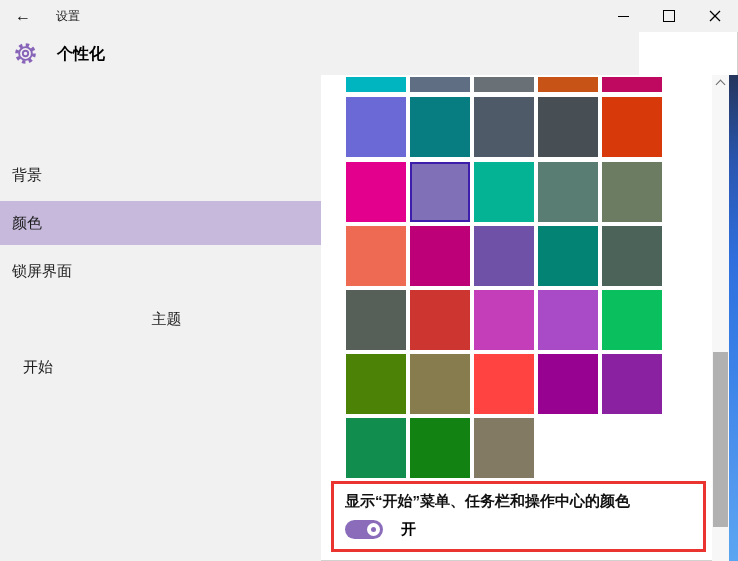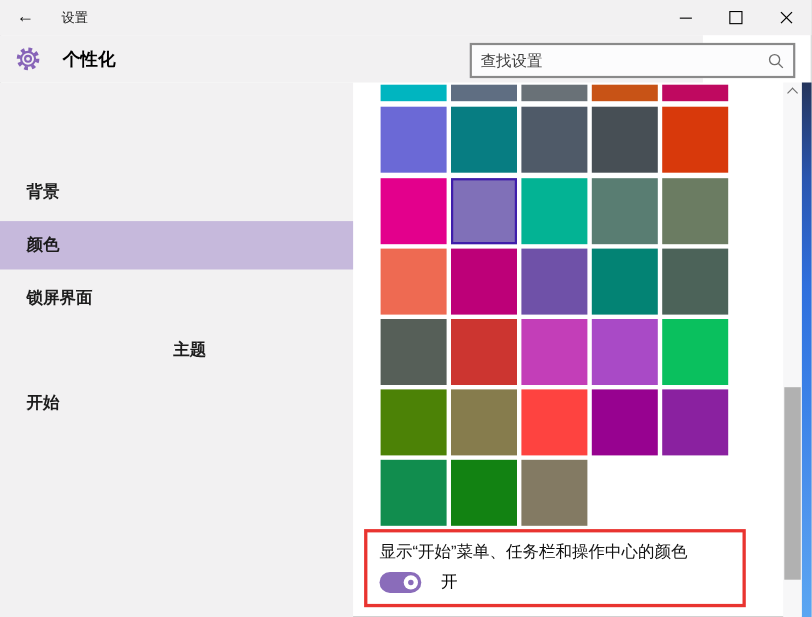--- a/index.html
+++ b/index.html
@@ -19,34 +19,34 @@
   
   .header{position:absolute;left:0;top:32px;width:639px;height:43px;background:#f2f1f2;}
   .gear{position:absolute;left:13px;top:9px;width:25px;height:25px;}
   .page-title{position:absolute;left:57px;top:12px;font-size:16px;font-weight:700;color:#000;}
   .searchbox{position:absolute;left:427px;top:7px;width:296px;height:32px;border:2px solid #8a8a8a;background:#fcfcfd;box-sizing:border-box;display:flex;align-items:center;}
   .search-input{flex:1;border:0;background:transparent;outline:none;font-size:14px;color:#222;padding:0 8px;font-family:inherit;}
   .search-input::placeholder{color:#3d3d3d;opacity:1;}
   .mag{margin-right:8px;flex:0 0 auto;}
   
   .sidebar{position:absolute;left:0;top:75px;width:321px;height:486px;background:#f2f1f2;}
-  .side-item{position:absolute;left:0;width:100%;height:44px;line-height:44px;padding-left:24px;box-sizing:border-box;font-size:15px;color:#1c1c1c;cursor:pointer;font-weight:bold;}
+  .side-item{position:absolute;left:0;width:100%;height:44px;line-height:44px;padding-left:12px;box-sizing:border-box;font-size:15px;color:#1c1c1c;cursor:pointer;}
   .side-item.selected{background:#c6b9dc;}
   
   #color-grid{position:absolute;left:346px;top:77px;width:320px;height:402px;}
   .tile{position:absolute;width:60px;height:60px;cursor:pointer;}
   .tile.sel{border:2px solid #3f1dab;box-sizing:border-box;}
   
   .scrollbar{position:absolute;left:712px;top:75px;width:17px;height:486px;background:#f7f7f8;}
   .sb-up{position:absolute;left:5px;top:6px;width:6px;height:6px;border-left:1px solid #6b6b6b;border-top:1px solid #6b6b6b;transform:rotate(45deg);}
   .sb-thumb{position:absolute;left:1px;top:277px;width:15px;height:175px;background:#b1b1b1;cursor:grab;}
   .bluestrip{position:absolute;left:729px;top:75px;width:9px;height:486px;
     background:linear-gradient(180deg,#25355c 0%,#2a56b0 18%,#2f6fdd 38%,#3b82e8 60%,#5096ee 82%,#5aa6f2 100%);}
   
-  .hlbox{position:absolute;left:331px;top:481px;width:347px;height:71px;border:3px solid #e93430;box-sizing:border-box;background:transparent;}
+  .hlbox{position:absolute;left:331px;top:481px;width:375px;height:71px;border:3px solid #e93430;box-sizing:border-box;background:transparent;font-weight:bold;}
   .hl-label{position:absolute;left:11px;top:8px;font-size:15px;color:#111;white-space:nowrap;}
   .toggle{position:absolute;left:11px;top:36px;width:38px;height:19px;border-radius:10px;background:#8a6cba;cursor:pointer;}
   .knob{position:absolute;right:3px;top:3px;width:13px;height:13px;border-radius:50%;background:#fff;}
   .knob-dot{position:absolute;left:4px;top:4px;width:5px;height:5px;border-radius:50%;background:#8a6cba;}
   .toggle-label{position:absolute;left:67px;top:36px;font-size:15px;color:#000;}
 </style>
 </head>
 <body>
 
 <div class="window">
@@ -72,35 +72,28 @@
     </div>
   </div>
 
   <div class="header">
     <svg class="gear" viewBox="0 0 24 24">
       <circle cx="12" cy="12" r="8.2" fill="none" stroke="#8764b8" stroke-width="3.4" stroke-dasharray="3.2 3.24"></circle>
       <circle cx="12" cy="12" r="6.1" fill="none" stroke="#8764b8" stroke-width="1.8"></circle>
       <circle cx="12" cy="12" r="2.6" fill="none" stroke="#8764b8" stroke-width="1.8"></circle>
     </svg>
     <span class="page-title">个性化</span>
-    <div class="searchbox">
-      <input class="search-input" type="text" placeholder="查找设置" style="">
-      <svg class="mag" width="15" height="15" viewBox="0 0 16 16">
-        <circle cx="6.6" cy="6.6" r="4.9" fill="none" stroke="#6e6e6e" stroke-width="1.3"></circle>
-        <line x1="10.3" y1="10.3" x2="14.6" y2="14.6" stroke="#6e6e6e" stroke-width="1.3"></line>
-      </svg>
-    </div>
   </div>
 
   <div class="sidebar" id="sidebar-nav">
       <div class="side-item" style="top: 78px;">背景</div>
       <div class="side-item" style="top: 174px;">锁屏界面</div>
       <div class="side-item selected" style="top: 126px;">颜色</div>
       <div class="side-item" style="top: 222px; text-align: center;">主题</div>
-      <div class="side-item" style="top: 270px;">开始</div>
+      <div class="side-item" style="top: 270px; margin-left: 11px;">开始</div>
     </div>
 
   <div id="color-grid">
       <div class="tile" style="left: 0px; top: 0px; height: 15px; background: rgb(0, 181, 192);"></div>
       <div class="tile" style="left: 64px; top: 0px; height: 15px; background: rgb(95, 110, 130);"></div>
       <div class="tile" style="left: 128px; top: 0px; height: 15px; background: rgb(105, 113, 119);"></div>
       <div class="tile" style="left: 192px; top: 0px; height: 15px; background: rgb(200, 83, 22);"></div>
       <div class="tile" style="left: 256px; top: 0px; height: 15px; background: rgb(191, 9, 96);"></div>
       <div class="tile" style="left: 0px; top: 20px; height: 60px; background: rgb(107, 105, 214);"></div>
       <div class="tile" style="left: 64px; top: 20px; height: 60px; background: rgb(7, 125, 130);"></div>

